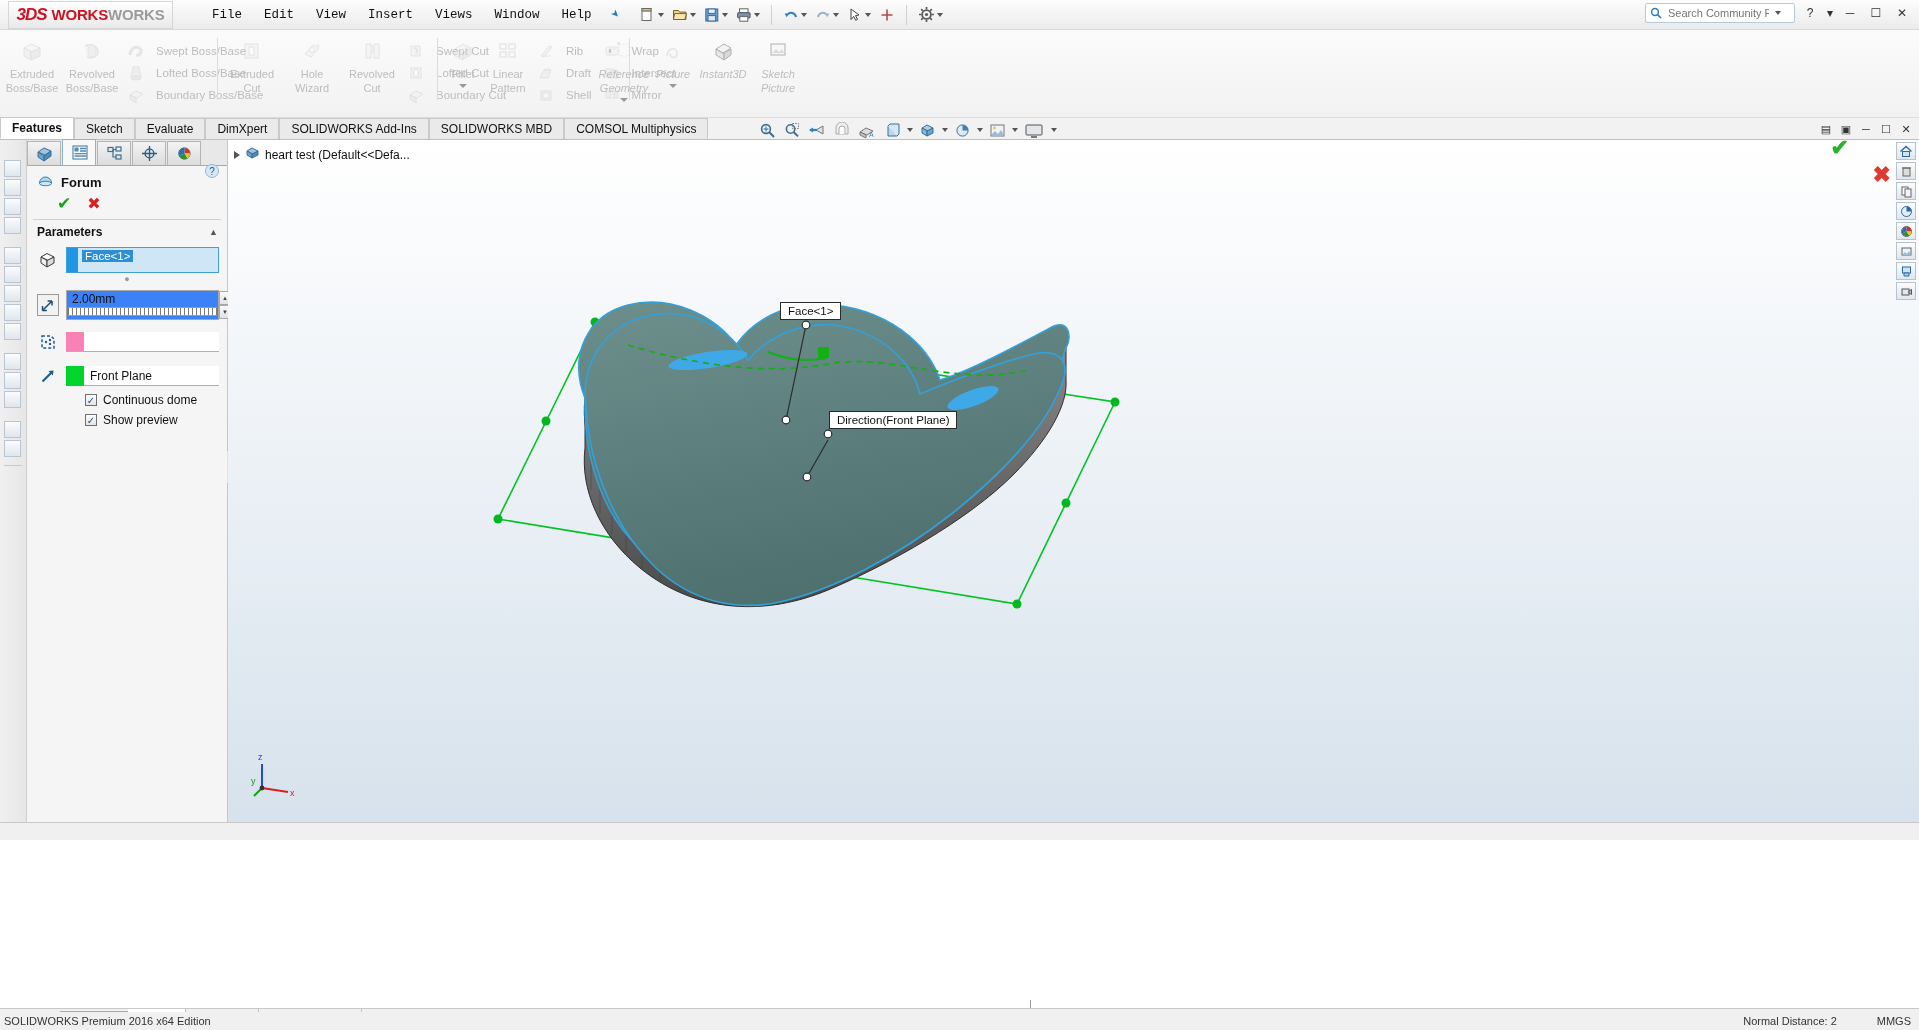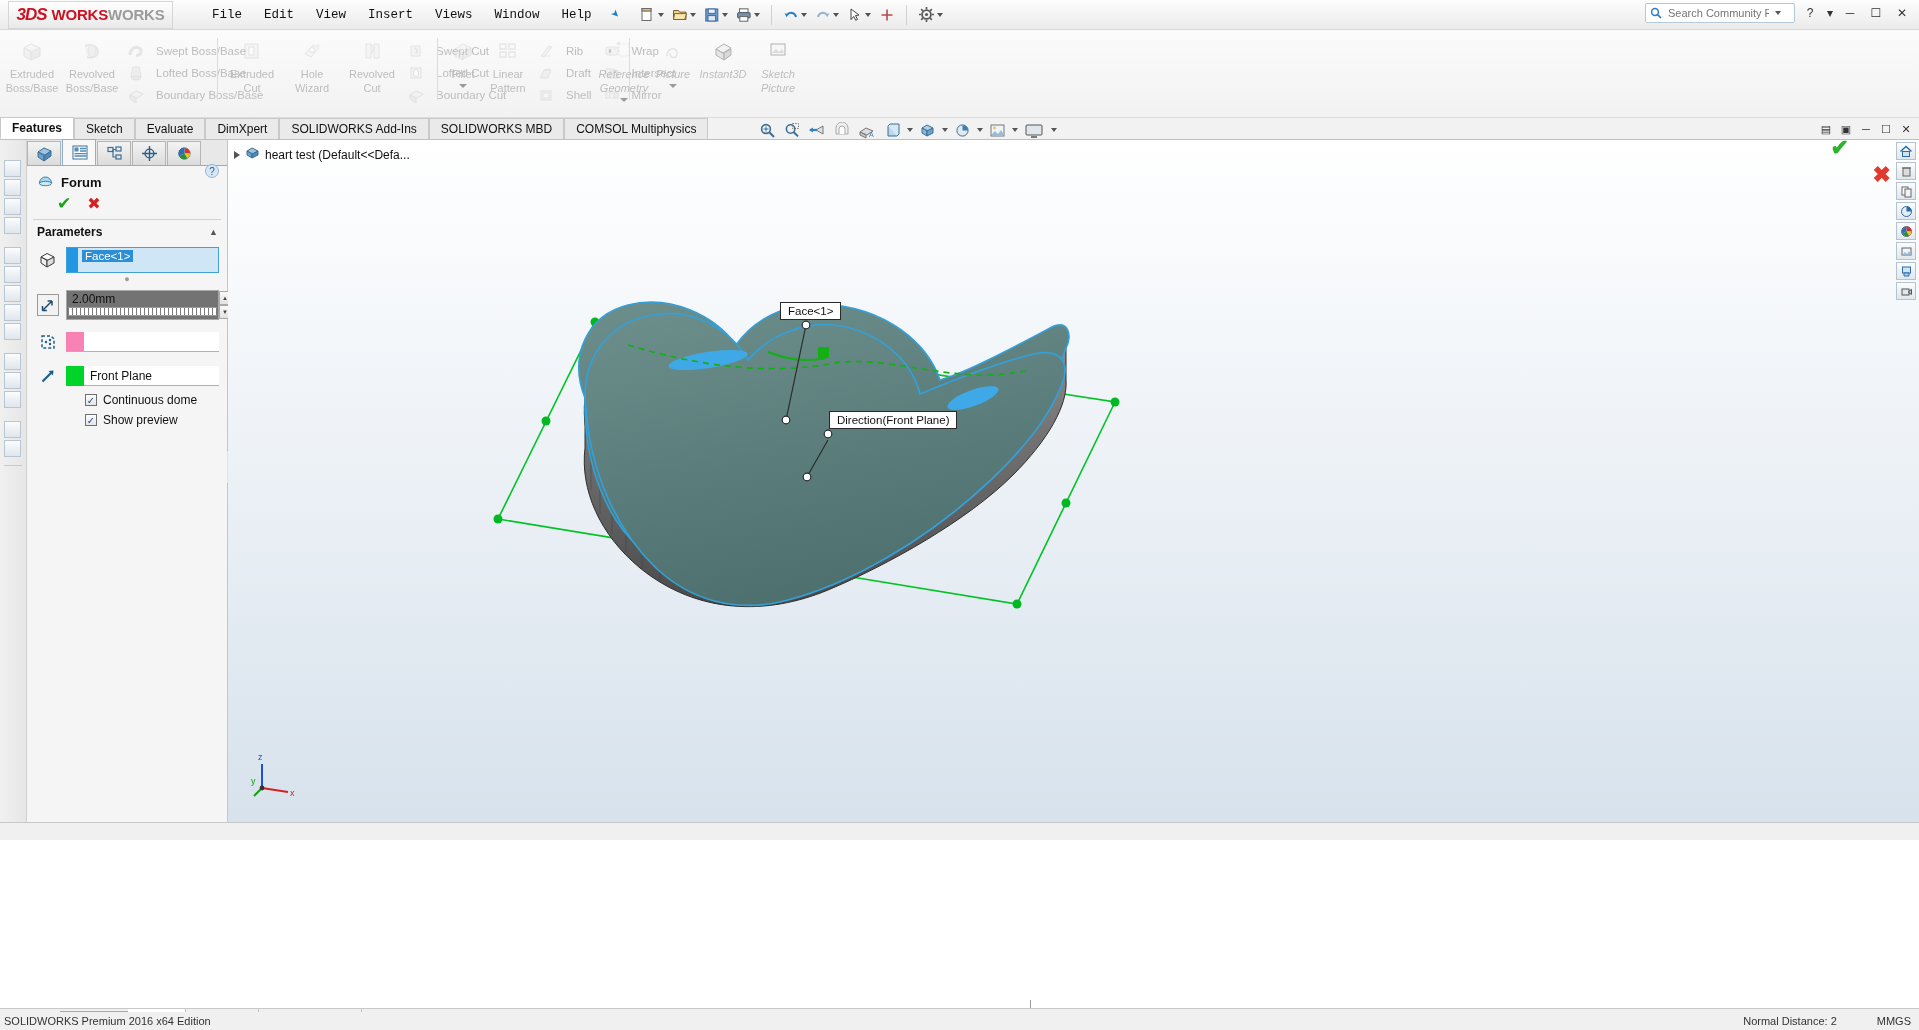--- a/index.html
+++ b/index.html
@@ -131,21 +131,21 @@
   .pm-ic { width:22px;height:22px; display:flex;align-items:center;justify-content:center; flex:0 0 22px;}
   .selbox {
     flex:1; height:26px; background:#cfe6f7; border:1px solid #3f9fd6;
     display:flex; align-items:stretch; overflow:hidden;
   }
   .selbox .blue { width:11px; background:#2196e3; }
   .selbox .inner { flex:1; padding:1px 0 0 4px; }
   .selbox .selitem { background:#2c8fd6; color:#fff; font-size:11.5px; padding:0px 3px; line-height:13px;}
   .dot-handle { text-align:center; color:#9a9a9a; font-size:9px; margin-top:-2px;}
   .numfield {
-    flex:1; height:30px; background:#737373; border:1px solid #a8a8a8;
+    flex:1; height:30px; background:#3b82f6; border:1px solid #a8a8a8;
     display:flex; flex-direction:column; position:relative;
   }
   .numfield .val { font-size:12px; padding:1px 0 0 5px; color:#111;}
   .thumb {
     height:9px; margin:1px 1px;
     background:repeating-linear-gradient(to right,#7a7a7a 0 1px,#ffffff 1px 4px);
     border:1px solid #9a9a9a; border-left:none;border-right:none;
   }
   .thumb-l { background:repeating-linear-gradient(to right,#4a4a4a 0 1px,#bdbdbd 1px 3px); width:25px; height:100%;}
   .spin { position:absolute; right:-13px; top:0; width:12px; height:28px;

